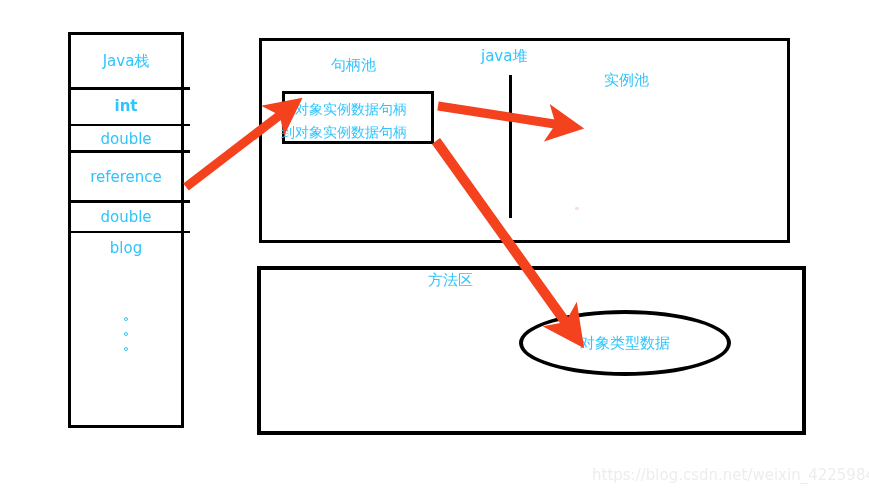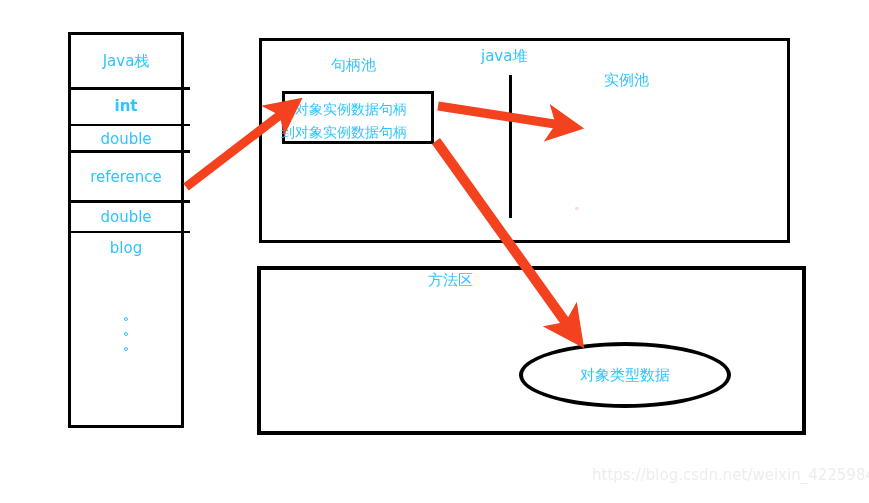--- a/index.html
+++ b/index.html
@@ -151,21 +151,21 @@
     white-space: nowrap;
   }
   #instance-ellipse {
     left: 553px;
     top: 113px;
     width: 198px;
     height: 62px;
   }
   #type-ellipse {
     left: 519px;
-    top: 342px;
+    top: 310px;
     width: 212px;
     height: 66px;
   }
 
   
   #arrow-layer {
     position: absolute;
     left: 0;
     top: 0;
     width: 869px;

